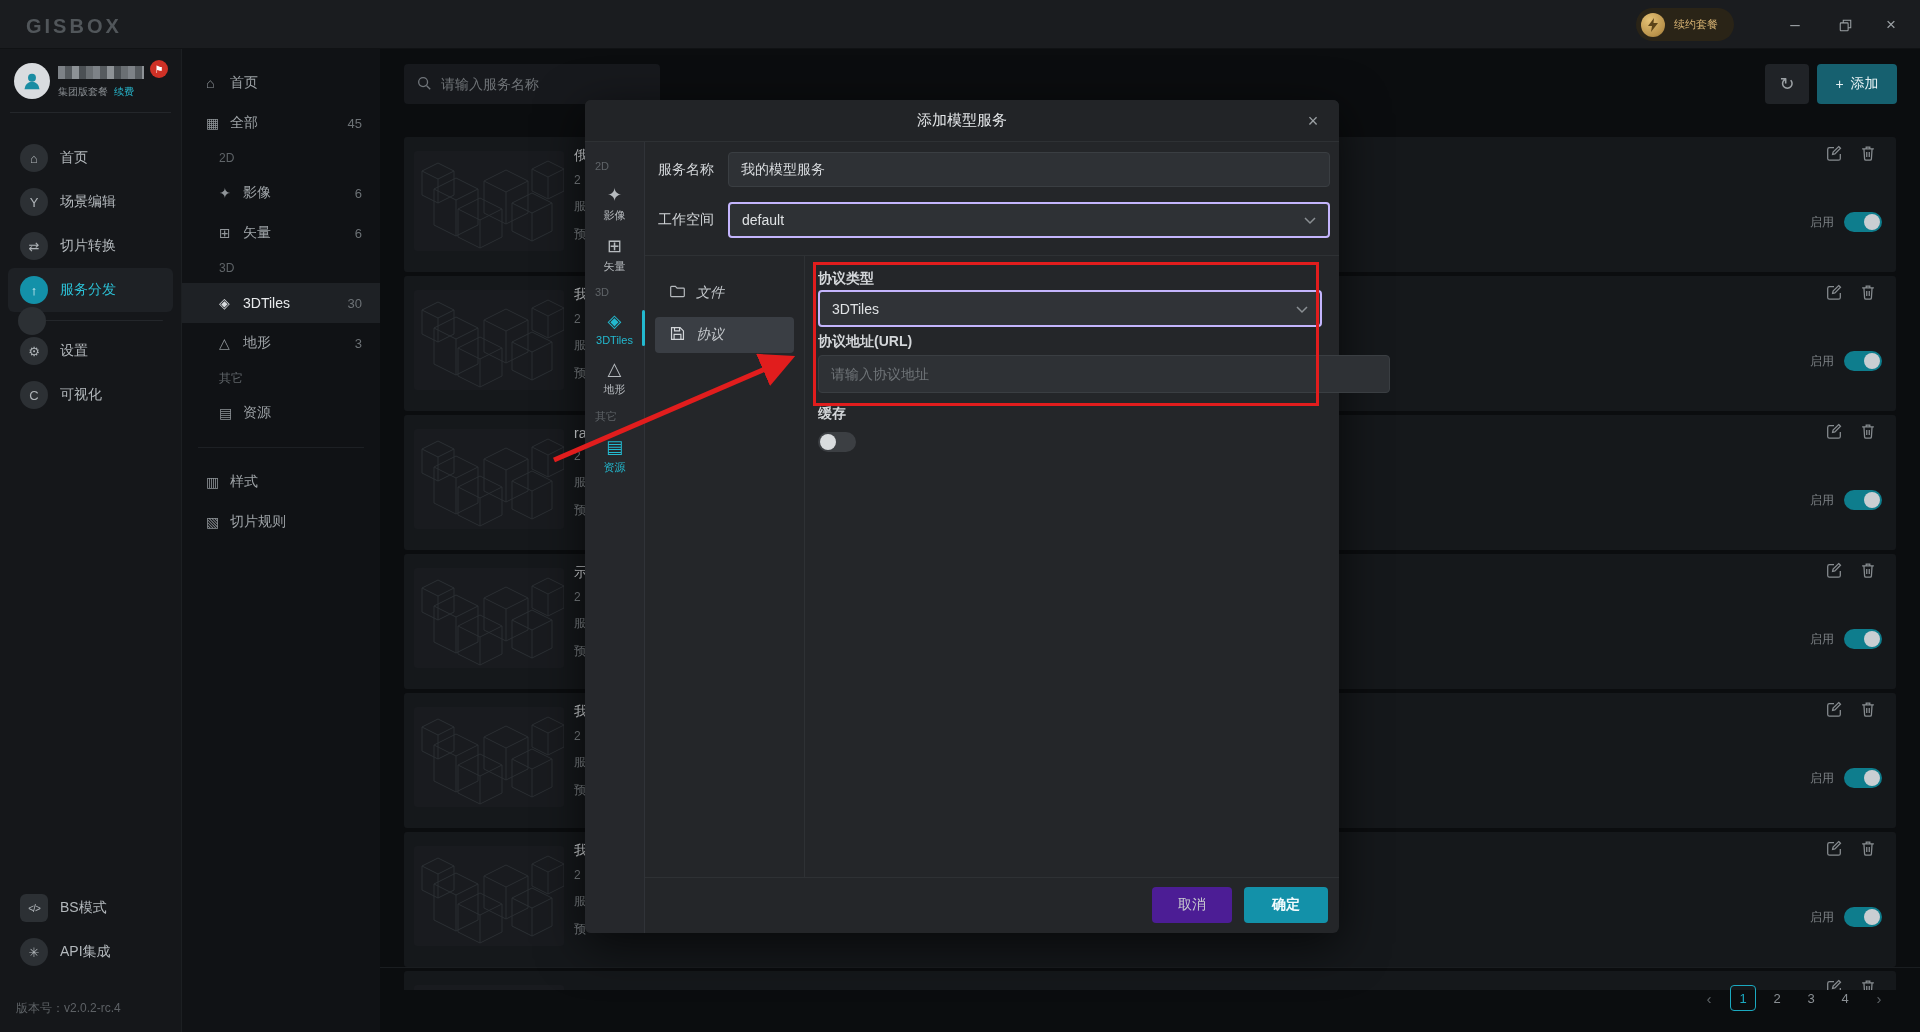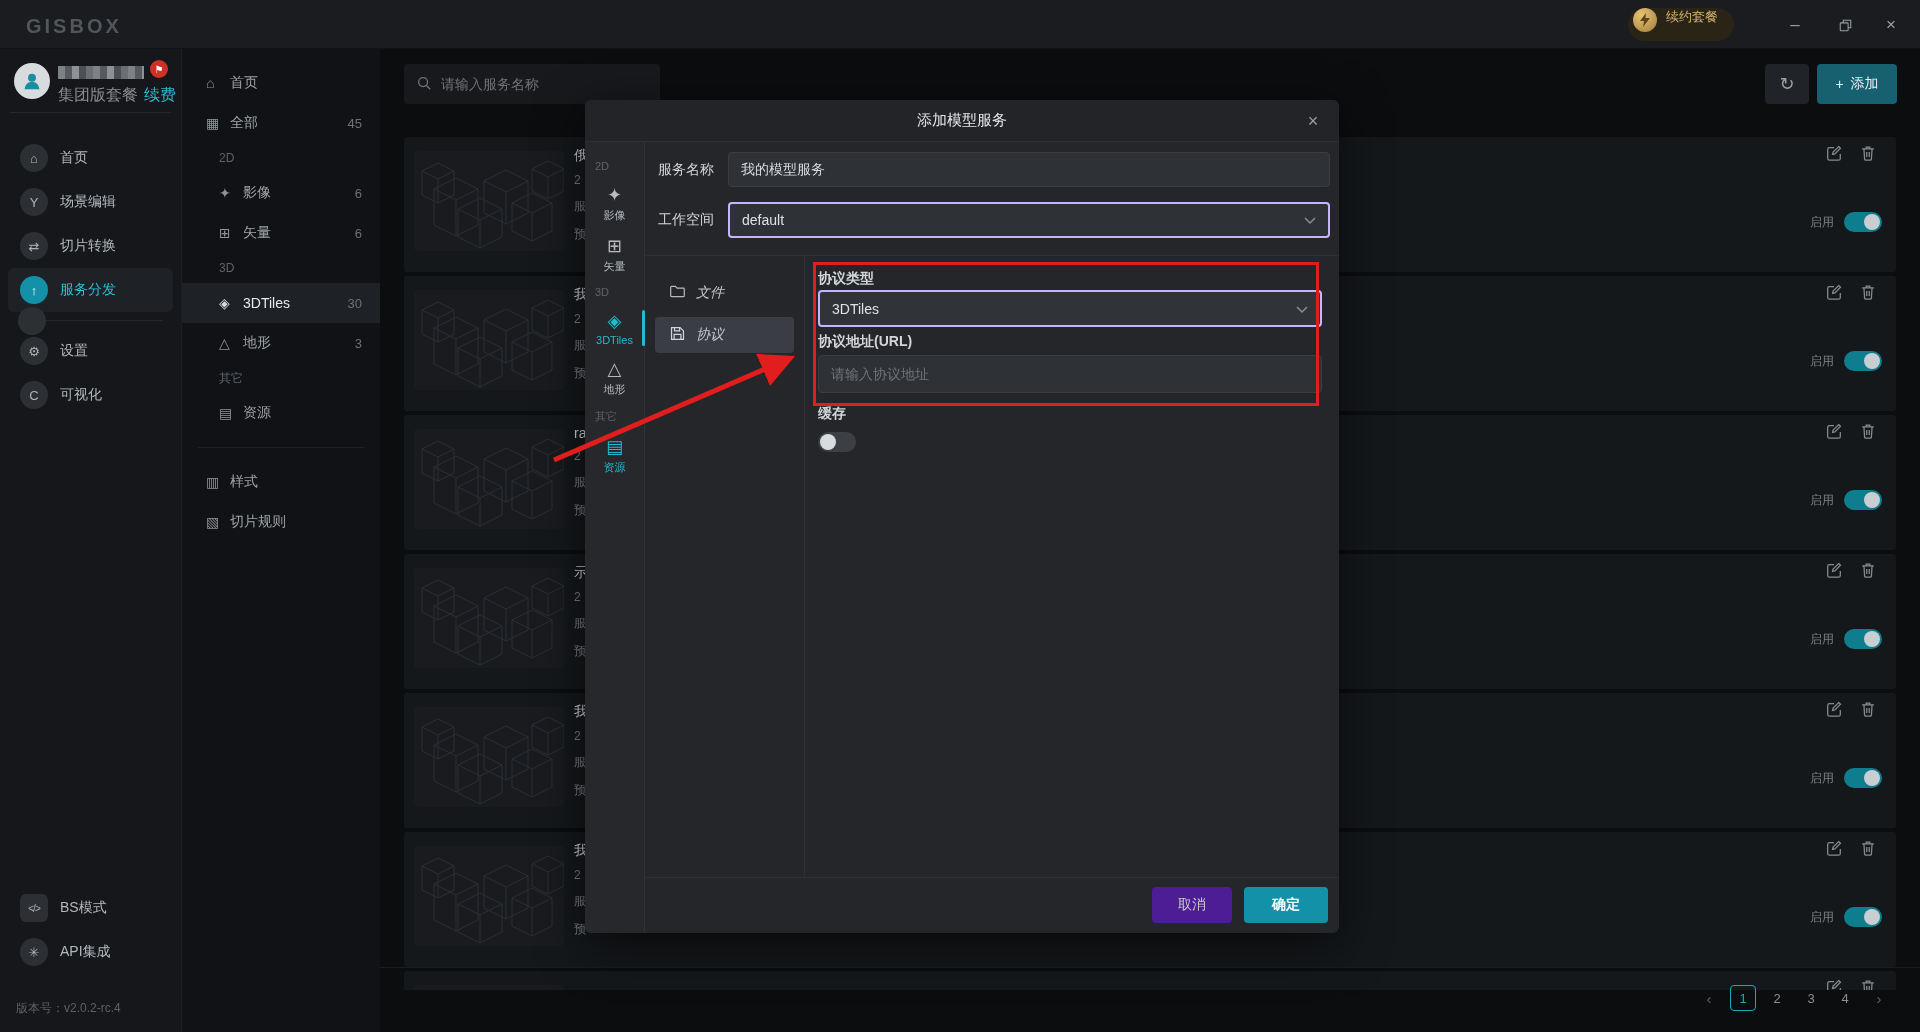--- a/index.html
+++ b/index.html
@@ -8,32 +8,32 @@
     position:relative; width:1920px; height:1032px; overflow:hidden;
     background:#0b0c0e; color:#c8ccd0;
     font-family:"Liberation Sans","DejaVu Sans",sans-serif; font-size:14px;
   }
   .glyph { display:inline-flex; align-items:center; justify-content:center; }
 
   
   .topbar { position:absolute; left:0; top:0; right:0; height:49px; background:#1a1c1f; border-bottom:1px solid #101214; }
   .brand { position:absolute; left:26px; top:15px; font-size:20px; font-weight:bold; letter-spacing:3px; color:#51565a; }
   .renew-pill { position:absolute; right:186px; top:8px; height:33px; border-radius:17px; background:#2a2417;
-    display:flex; align-items:flex-start; gap:9px; padding:0 16px 0 5px; color:#d4b071; font-size:13px; cursor:pointer; }
+    display:flex; align-items:center; gap:9px; padding:0 16px 0 5px; color:#d4b071; font-size:11px; cursor:pointer; }
   .pill-ico { width:24px; height:24px; border-radius:50%; background:radial-gradient(circle at 35% 30%,#e5c276,#b9924a 70%,#8a6a2f); display:flex; align-items:center; justify-content:center; }
   .win-btn { position:absolute; top:12px; width:26px; height:26px; display:flex; align-items:center; justify-content:center; color:#9ba0a4; font-size:17px; cursor:pointer; }
   .win-min { right:112px; } .win-restore { right:62px; } .win-close { right:16px; }
 
   
   .sb1 { position:absolute; left:0; top:49px; width:181px; bottom:0; background:#15171a; }
   .avatar { position:absolute; left:14px; top:14px; width:36px; height:36px; border-radius:50%; background:#d9dcdf; display:flex; align-items:center; justify-content:center; }
   .mosaic { position:absolute; left:58px; top:17px; width:86px; height:13px;
     background:repeating-linear-gradient(90deg,#7d8287 0 7px,#565b5f 7px 14px,#8d9296 14px 21px,#4b5054 21px 28px,#6a6f73 28px 35px); }
   .badge { position:absolute; left:150px; top:11px; width:18px; height:18px; border-radius:50%; background:#cf3126; color:#fff; font-size:10px; display:flex; align-items:center; justify-content:center; }
-  .plan { position:absolute; left:58px; top:36px; font-size:16px; color:#878c90; }
+  .plan { position:absolute; left:58px; top:36px; font-size:10px; color:#878c90; }
   .plan .renew { color:#27b8ce; margin-left:6px; cursor:pointer; }
   .sb1-divider { position:absolute; left:10px; right:10px; top:63px; border-top:1px solid #24272b; }
   .nav { position:absolute; left:0; right:0; top:87px; }
   .nav-item { display:flex; align-items:center; gap:12px; height:44px; padding:0 12px; margin:0 8px; border-radius:6px; font-size:14px; color:#b3b8bc; cursor:pointer; }
   .nav-glyph { width:28px; height:28px; border-radius:50%; background:#2c3034; font-size:13px; color:#aeb3b7; flex:none; }
   .nav-item.square .nav-glyph { border-radius:6px; font-size:10px; letter-spacing:-1px; }
   .nav-item.active { background:#1e2125; color:#2cc1d6; }
   .nav-item.active .nav-glyph { background:#1391a9; color:#eafcff; }
   .nav-item.divider { height:0; border-top:1px solid #24272b; margin:8px 18px; padding:0; }
   .sb1-footer { position:absolute; left:0; right:0; top:837px; }
@@ -641,21 +641,21 @@
     <div class="f-label" style="left:233px; top:170px; font-weight:bold;">协议类型</div>
     <div class="f-select" style="left:233px; top:190px; width:504px; height:37px; background:#303337;">
       <span>3DTiles</span>
       <span>
         <svg width="12" height="8" viewBox="0 0 12 8" fill="none" stroke="#8a8f93" stroke-width="1.5">
             <polyline points="1,1 6,6 11,1"></polyline>
           </svg>
       </span>
     </div>
     <div class="f-label" style="left:233px; top:233px; font-weight:bold;">协议地址(URL)</div>
-    <input class="f-input" style="left: 233px; top: 255px; width: 504px; height: 38px;" placeholder="请输入协议地址">
+    <input class="f-input" style="left: 233px; top: 255px; width: 572px; height: 38px;" placeholder="请输入协议地址">
     <div class="f-label" style="left:233px; top:305px; font-weight:bold;">缓存</div>
     <span class="toggle off cache-toggle"></span>
 
     <div class="modal-footer-sep"></div>
     <div class="btn btn-cancel">取消</div>
     <div class="btn btn-ok">确定</div>
   </div>
 
   <div class="anno-box"></div>
   <svg class="anno-arrow" width="272" height="126" viewBox="0 0 272 126">

